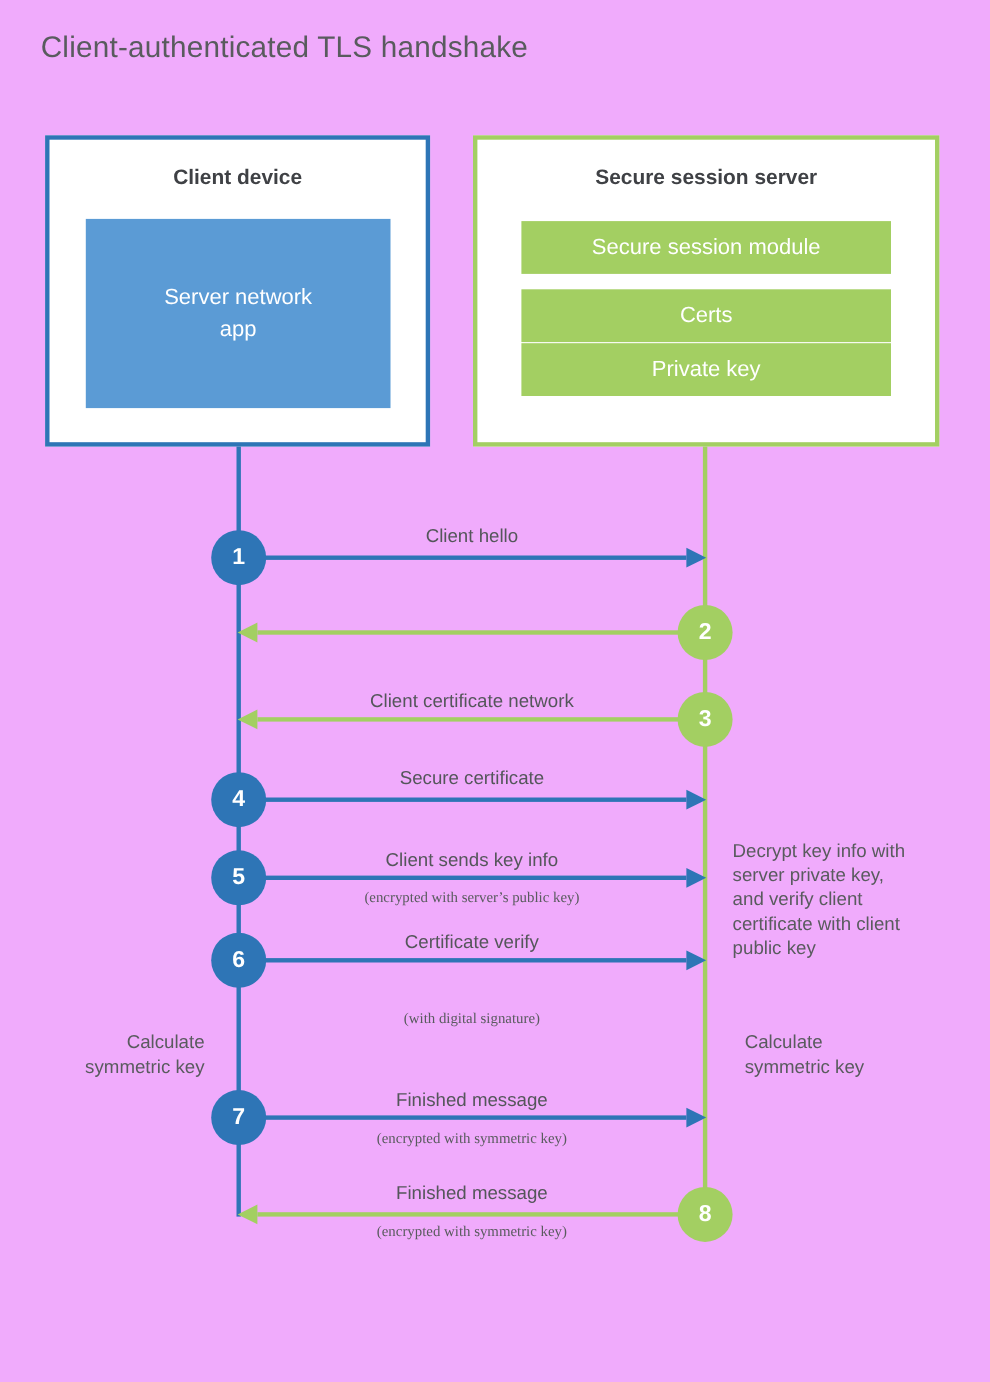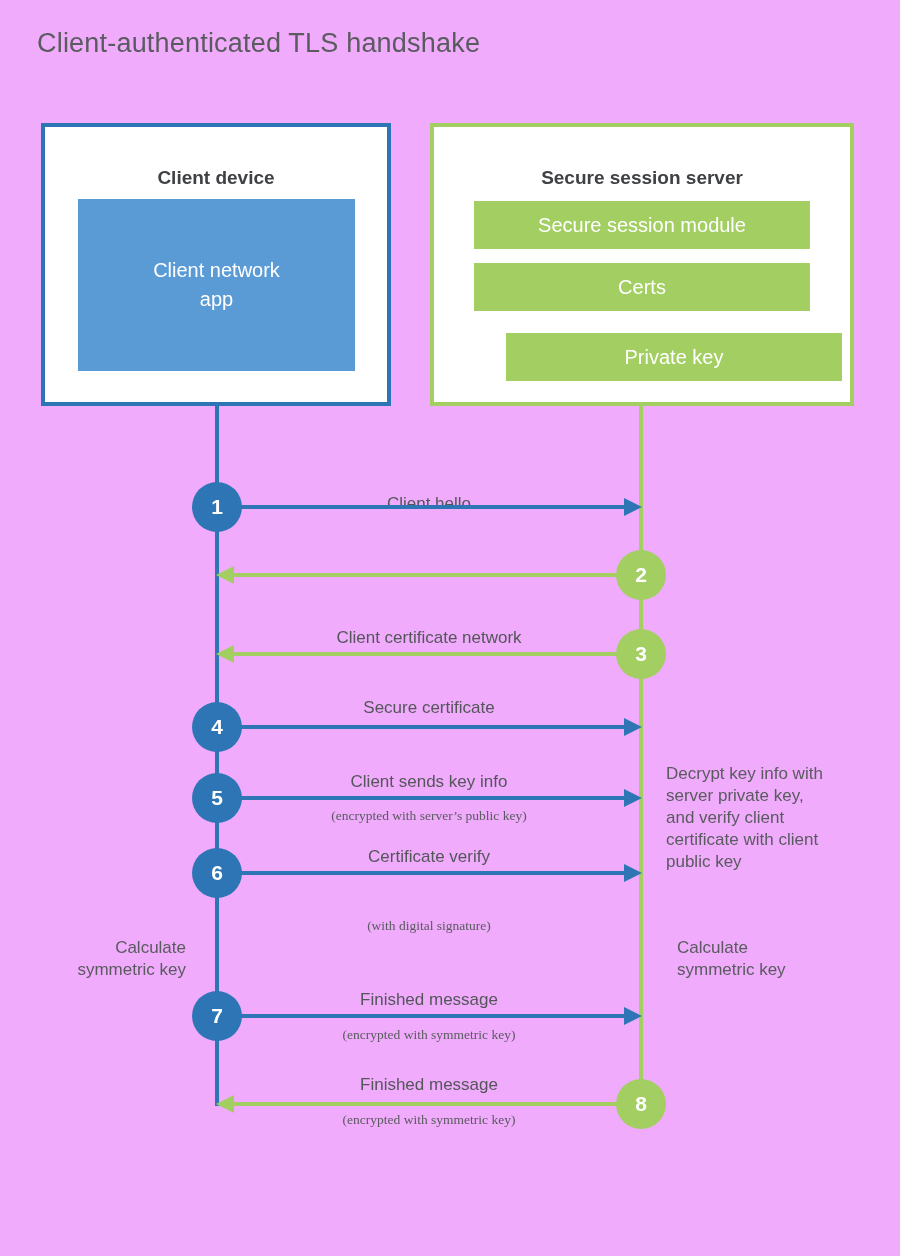--- a/index.html
+++ b/index.html
@@ -11,36 +11,36 @@
   .abs { position:absolute; }
   #title {
     left:37px; top:28px; font-size:27px; font-weight:300;
     color:#595b5e; letter-spacing:0.2px;
   }
   
   .actor-box { border:4px solid; background:#fff; box-sizing:border-box; }
   #client-box { left:41px; top:123px; width:350px; height:283px; border-color:#2e75b6; }
   #server-box { left:430px; top:123px; width:424px; height:283px; border-color:#a3cf62; }
   .actor-title {
-    left:0; top:40px; width:100%; text-align:center;
+    left:0; top:24px; width:100%; text-align:center;
     font-size:19px; font-weight:bold; color:#3f4145;
   }
   #client-app {
     left:78px; top:199px; width:277px; height:172px; background:#5b9bd5;
     display:flex; align-items:center; justify-content:center; text-align:center;
     color:#ffffff; font-size:20px; line-height:1.45; white-space:pre-line;
   }
   .server-bar {
     left:474px; width:336px; height:48px; background:#a3cf62;
     display:flex; align-items:center; justify-content:center;
     color:#ffffff; font-size:20px;
   }
   #server-bar-0 { top:201px; }
   #server-bar-1 { top:263px; }
-  #server-bar-2 { top:333px;margin-left:32px; }
+  #server-bar-2 { top:312px; }
   
   .vline { width:4px; top:406px; height:700px; }
   #client-lifeline { left:215px; background:#2e75b6; }
   #server-lifeline { left:639px; background:#a3cf62; }
   
   .circle {
     width:50px; height:50px; border-radius:50%;
     display:flex; align-items:center; justify-content:center;
     color:#ffffff; font-weight:bold; font-size:21px; z-index:3;
   }
@@ -62,34 +62,34 @@
 </head>
 <body>
 
 <div id="page">
 
   <div id="title" class="abs">Client-authenticated TLS handshake</div>
 
   <div id="client-box" class="abs actor-box">
     <div class="abs actor-title">Client device</div>
   </div>
-  <div id="client-app" class="abs">Client network
+  <div id="client-app" class="abs">Server network
 app</div>
 
   <div id="server-box" class="abs actor-box">
     <div class="abs actor-title">Secure session server</div>
   </div>
   <div id="server-bar-1" class="abs server-bar">Certs</div>
   <div id="server-bar-0" class="abs server-bar">Secure session module</div>
   <div id="server-bar-2" class="abs server-bar">Private key</div>
 
   <div id="client-lifeline" class="abs vline"></div>
   <div id="server-lifeline" class="abs vline"></div>
 
-  <div class="abs msg" style="top:478px;margin-top:16px;">Client hello</div>
+  <div class="abs msg" style="top:478px;">Client hello</div>
   <div class="abs hline blue" style="left:217px; top:505px; width:407px;"></div>
   <div class="abs ahead right" style="left:624px; top:498px;"></div>
   <div class="abs circle blue" style="left:192px; top:482px;">1</div>
 
   <div class="abs hline green" style="left:234px; top:573px; width:407px;"></div>
   <div class="abs ahead left" style="left:216px; top:566px;"></div>
   <div class="abs circle green" style="left:616px; top:550px;">2</div>
 
   <div class="abs msg" style="top:628px;">Client certificate network</div>
   <div class="abs hline green" style="left:234px; top:652px; width:407px;"></div>

